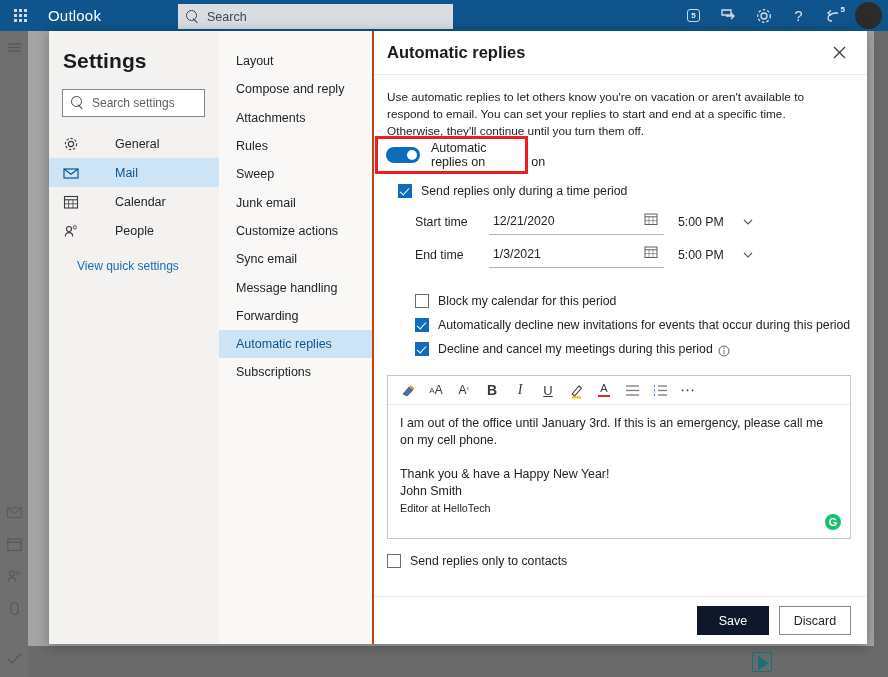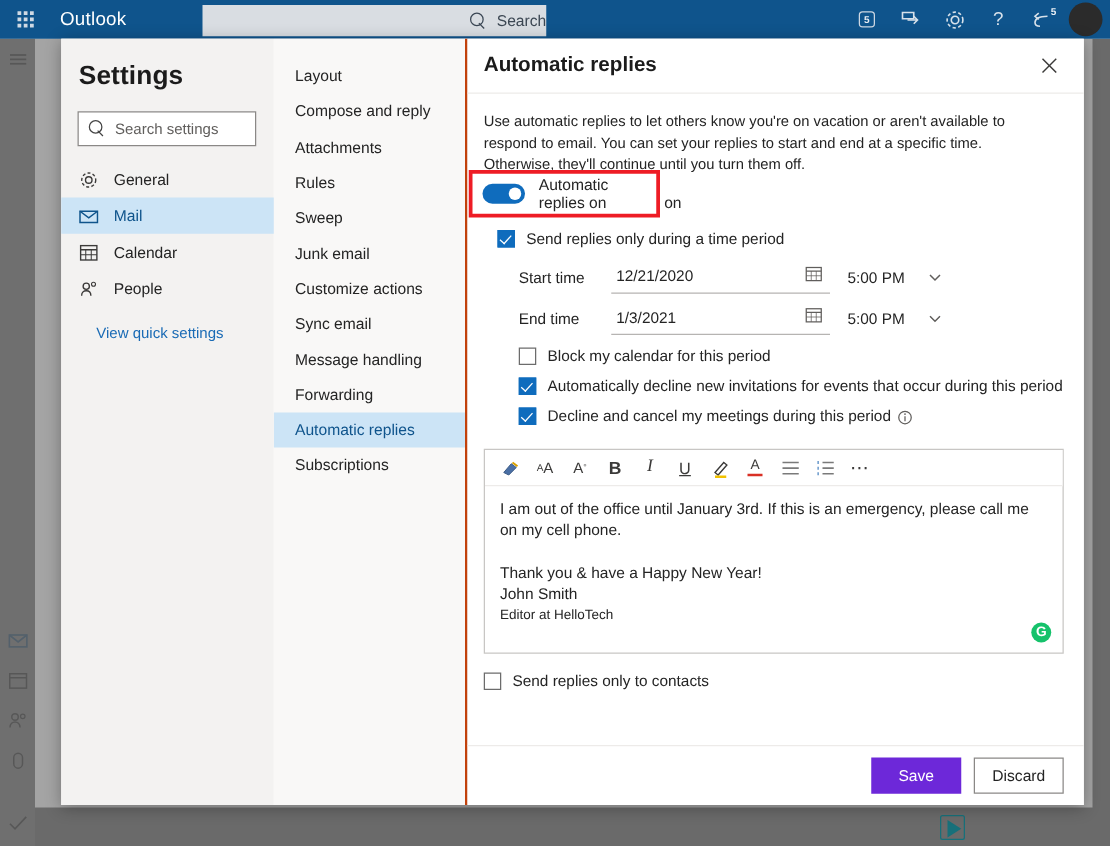--- a/index.html
+++ b/index.html
@@ -18,22 +18,22 @@
   }
   .waffle {
     width: 40px; height: 31px; display: flex; align-items:center; justify-content:center;
   }
   .waffle-grid { display:grid; grid-template-columns: repeat(3,3px); grid-gap:2px; }
   .waffle-grid i { width:3px; height:3px; background:#cfd9e4; display:block; }
   .brand {
     color:#ffffff; font-size:15px; margin-left: 8px; letter-spacing:.2px;
   }
   .searchbox {
-    position:absolute; left:162px; top:4px; width:275px; height:25px;
-    background:#d9dde2; display:flex; align-items:center; padding-left:24px;justify-content:flex-end;
+    position:absolute; left:178px; top:4px; width:275px; height:25px;
+    background:#d9dde2; display:flex; align-items:center; padding-left:8px;
   }
   .search-ico { width:14px; height:14px; position:relative; margin-right:7px; flex:none; }
   .search-ico::before{
     content:""; position:absolute; left:0; top:0; width:9px; height:9px;
     border:1.3px solid #3a4654; border-radius:50%;
   }
   .search-ico::after{
     content:""; position:absolute; left:7px; top:8px; width:6px; height:1.3px;
     background:#3a4654; transform:rotate(45deg); transform-origin:left center;
   }
@@ -97,20 +97,21 @@
     margin:16px 14px 0 13px; height:28px; background:#fff; border:1px solid #8a8886;
     display:flex; align-items:center; padding-left:8px;
   }
   .s-search .search-ico::before{ border-color:#444; }
   .s-search .search-ico::after{ background:#444; }
   .s-search span { font-size:12px; color:#605e5c; }
   .s-nav { margin-top:12px; }
   .s-item {
     height:29px; display:flex; align-items:center; padding-left:14px; font-size:12.5px; color:#242424;
     cursor:pointer;
+    gap:24px;
   }
   .s-item.active { background:#cce4f6; color:#0f548c; }
   .s-item .ico { width:18px; margin-right:10px; display:flex; align-items:center; }
   .s-quick {
     margin-top:14px; padding-left:28px; font-size:12px; color:#1a6bb5; cursor:pointer;
   }
 
   
   .s-mid { width:155px; background:#f9f8f7; height:100%; border-right:2px solid #c2410c; padding-top:16px;}
   .m-item {
@@ -155,21 +156,21 @@
   .time-row{ display:flex; align-items:center; height:29px; margin-bottom:4px;}
   .time-lbl{ width:74px; font-size:12.3px; color:#242424; }
   .date-field{
     width:175px; border-bottom:1px solid #b6b4b2; height:26px; display:flex; align-items:center;
     justify-content:space-between; padding:0 6px 0 4px;
   }
   .date-val{ font-size:12.3px; color:#242424; }
   .time-val{ font-size:12.3px; color:#242424; width:62px; text-align:left; margin-left:14px; }
   .chev { width:16px; display:flex; justify-content:center; cursor:pointer; }
 
-  .opts { margin-left:28px; margin-top:8px; }
+  .opts { margin-left:28px; margin-top:24px; }
   .opts .cbrow { margin-top:8px; }
 
   
   .editor {
     margin-top:14px; border:1px solid #c8c6c4; height:164px; display:flex; flex-direction:column;
     background:#fff; position:relative;
   }
   .etoolbar{
     height:29px; display:flex; align-items:center; gap:0px; padding:0 6px; border-bottom:1px solid #edebe9;
     background:#fff;
@@ -188,21 +189,21 @@
   .bottom-cb{ margin-top:14px; }
 
   .r-foot{
     height:48px; border-top:1px solid #edebe9; display:flex; align-items:center; justify-content:flex-end;
     padding-right:16px; gap:10px;
   }
   .btn{
     height:29px; min-width:72px; font-size:12.5px; display:flex; align-items:center; justify-content:center;
     cursor:pointer; border:1px solid transparent;
   }
-  .btn-primary{ background:#6d28d9; color:#fff; }
+  .btn-primary{ background:#0f172a; color:#fff; }
   .btn-default{ background:#fff; color:#242424; border:1px solid #8a8886; }
 
   
   .redbox{
     position:absolute; left:375px; top:136px; width:153px; height:38px;
     border:3px solid #ee1c25; pointer-events:none; z-index:40; background:#fff;
   }
   .redbox-inner{
     position:absolute; left:0; top:0; width:100%; height:100%; display:flex; align-items:center;
     padding-left:8px;

